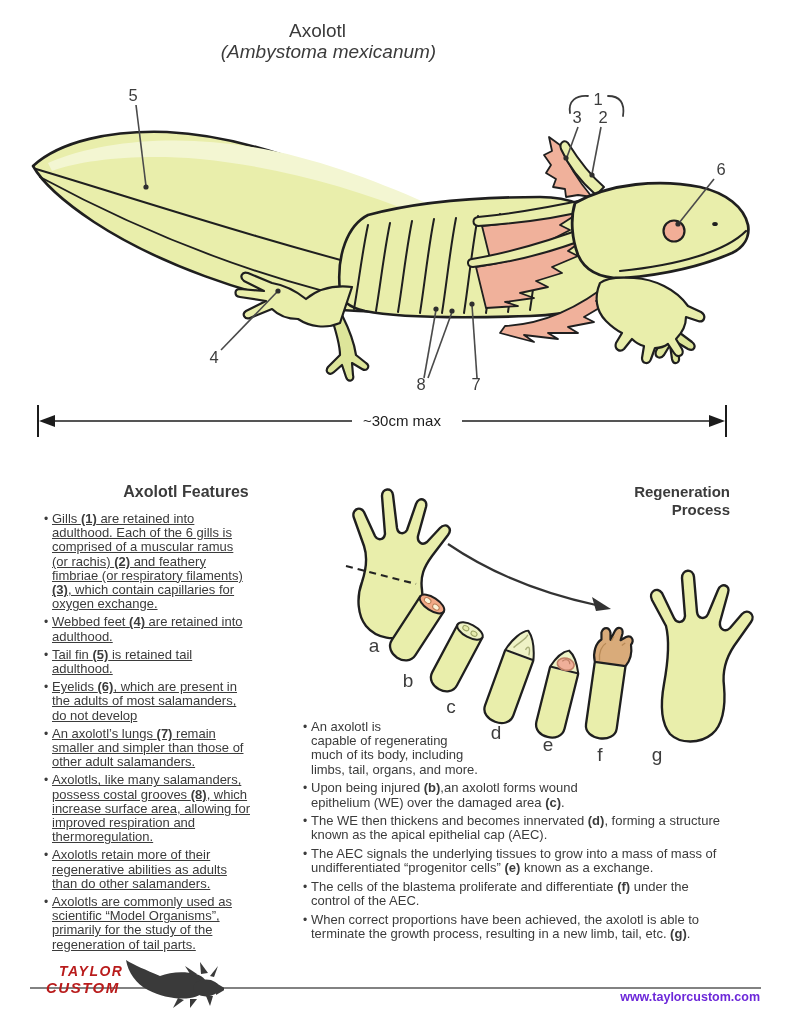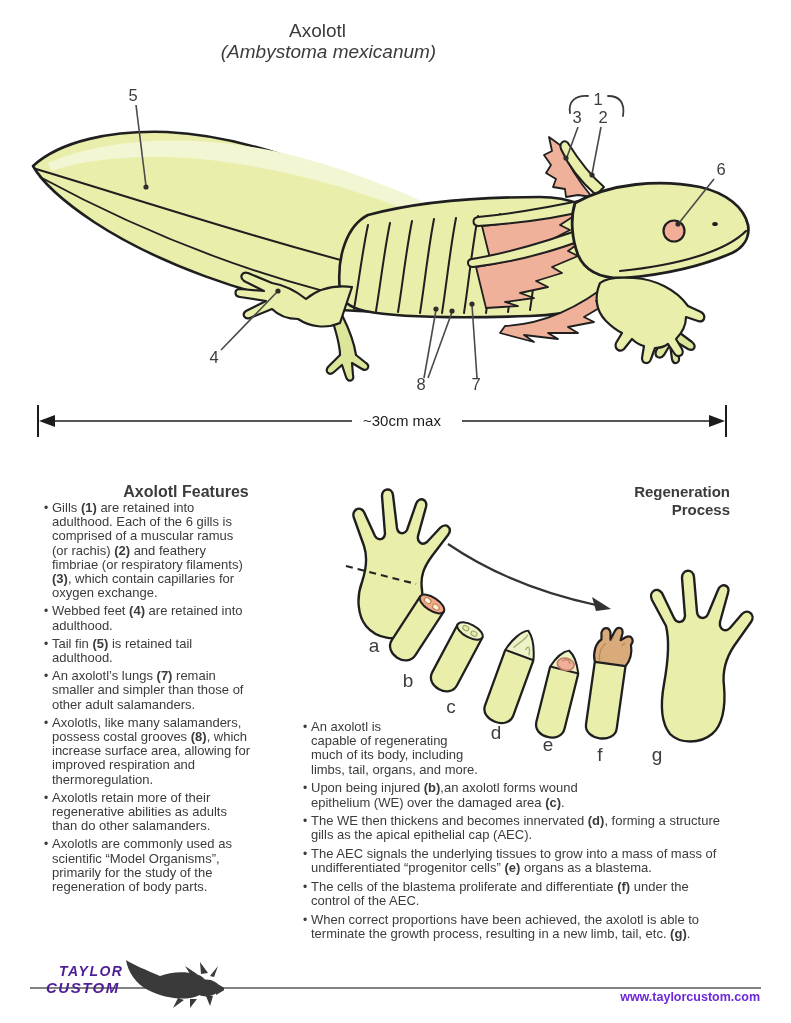--- a/index.html
+++ b/index.html
@@ -31,33 +31,33 @@
 
   .num-label{font-size:16.5px;fill:#3d3d3d;}
   .stage-letter{font-size:19px;fill:#3d3d3d;}
   .scale-text{font-size:15px;fill:#1c1c1c;}
   .leader{stroke:#4a4a4a;stroke-width:1.6;fill:none;}
   .leader-dot{fill:#2e2e2e;}
   .o{stroke:var(--outline);stroke-linejoin:round;stroke-linecap:round;fill:none;}
 
   .features{position:absolute;top:483px;left:44px;width:280px;}
   .features h2{font-size:16px;line-height:18px;color:var(--ink);padding-left:4px;text-align:center;}
-  .bullets{}
+  .bullets{margin-top:11px;text-decoration:underline;}
   .bullet{position:relative;padding-left:8px;font-size:13px;line-height:14.2px;
           white-space:pre-line;margin-bottom:4px;color:var(--ink);}
   .bullet::before{content:"\2022";position:absolute;left:0;top:0;font-size:12px;}
 
   .regen-heading{position:absolute;top:483px;right:61px;width:160px;text-align:right;
           font-size:15px;line-height:18px;white-space:pre-line;color:var(--ink);}
 
   .regen-text{position:absolute;top:720px;left:303px;width:472px;}
   .regen-text .bullet{margin-bottom:4.5px;}
 
   .footer-rule{position:absolute;top:987px;left:30px;width:731px;height:2px;background:var(--rule);}
-  .logo{position:absolute;top:964px;left:46px;font-style:italic;font-weight:800;color:#4c1d95;}
+  .logo{position:absolute;top:964px;left:46px;font-style:italic;font-weight:800;color:#b91c1c;}
   .logo-top{font-size:14px;letter-spacing:1.5px;margin-left:13px;line-height:15px;}
   .logo-bottom{font-size:15px;letter-spacing:1.5px;line-height:17px;}
   .silhouette{position:absolute;top:958px;left:124px;}
   .site-url{position:absolute;top:990px;right:31px;font-size:12.5px;font-weight:700;color:#6d28d9;}
 </style>
 </head>
 <body>
 
 <div class="page">
 
@@ -203,35 +203,38 @@
 adulthood. Each of the 6 gills is
 comprised of a muscular ramus
 (or rachis) </span><span style="font-weight: 700;">(2)</span><span> and feathery
 fimbriae (or respiratory filaments)
 </span><span style="font-weight: 700;">(3)</span><span>, which contain capillaries for
 oxygen exchange.</span></div>
       <div class="bullet"><span>Webbed feet </span><span style="font-weight: 700;">(4)</span><span> are retained into
 adulthood.</span></div>
       <div class="bullet"><span>Tail fin </span><span style="font-weight: 700;">(5)</span><span> is retained tail
 adulthood.</span></div>
+      <div class="bullet"><span>Eyelids </span><span style="font-weight: 700;">(6)</span><span>, which are present in
+the adults of most salamanders,
+do not develop</span></div>
       <div class="bullet"><span>An axolotl’s lungs </span><span style="font-weight: 700;">(7)</span><span> remain
 smaller and simpler than those of
 other adult salamanders.</span></div>
       <div class="bullet"><span>Axolotls, like many salamanders,
 possess costal grooves </span><span style="font-weight: 700;">(8)</span><span>, which
 increase surface area, allowing for
 improved respiration and
 thermoregulation.</span></div>
       <div class="bullet"><span>Axolotls retain more of their
 regenerative abilities as adults
 than do other salamanders.</span></div>
       <div class="bullet"><span>Axolotls are commonly used as
 scientific “Model Organisms”,
 primarily for the study of the
-regeneration of body parts.</span></div>
+regeneration of tail parts.</span></div>
     </div>
   </section>
 
   <h2 class="regen-heading">Regeneration
 Process</h2>
 
   <svg class="regen-illo" width="460" height="312" viewBox="0 0 460 312">
 
     <g>
       <path class="o" style="fill:var(--body);stroke-width:2.4" d="M36,148 C28,138 26,120 32,104 C36,92 38,80 34,68 L24,40 C21,32 30,27 34,34
@@ -302,23 +305,23 @@
   </svg>
 
   <section class="regen-text">
     <div class="bullet"><span>An axolotl is
 capable of regenerating
 much of its body, including
 limbs, tail, organs, and more.</span></div>
     <div class="bullet"><span>Upon being injured </span><span style="font-weight: 700;">(b)</span><span>,an axolotl forms wound
 epithelium (WE) over the damaged area </span><span style="font-weight: 700;">(c)</span><span>.</span></div>
     <div class="bullet"><span>The WE then thickens and becomes innervated </span><span style="font-weight: 700;">(d)</span><span>, forming a structure
-gills as the apical epithelial cap (AEC).</span></div>
+known as the apical epithelial cap (AEC).</span></div>
     <div class="bullet"><span>The AEC signals the underlying tissues to grow into a mass of mass of
-undifferentiated “progenitor cells” </span><span style="font-weight: 700;">(e)</span><span> organs as a blastema.</span></div>
+undifferentiated “progenitor cells” </span><span style="font-weight: 700;">(e)</span><span> known as a exchange.</span></div>
     <div class="bullet"><span>The cells of the blastema proliferate and differentiate </span><span style="font-weight: 700;">(f)</span><span> under the
 control of the AEC.</span></div>
     <div class="bullet"><span>When correct proportions have been achieved, the axolotl is able to
 terminate the growth process, resulting in a new limb, tail, etc. </span><span style="font-weight: 700;">(g)</span><span>.</span></div>
   </section>
 
   <div class="footer-rule"></div>
 
   <div class="logo">
     <div class="logo-top">TAYLOR</div>

